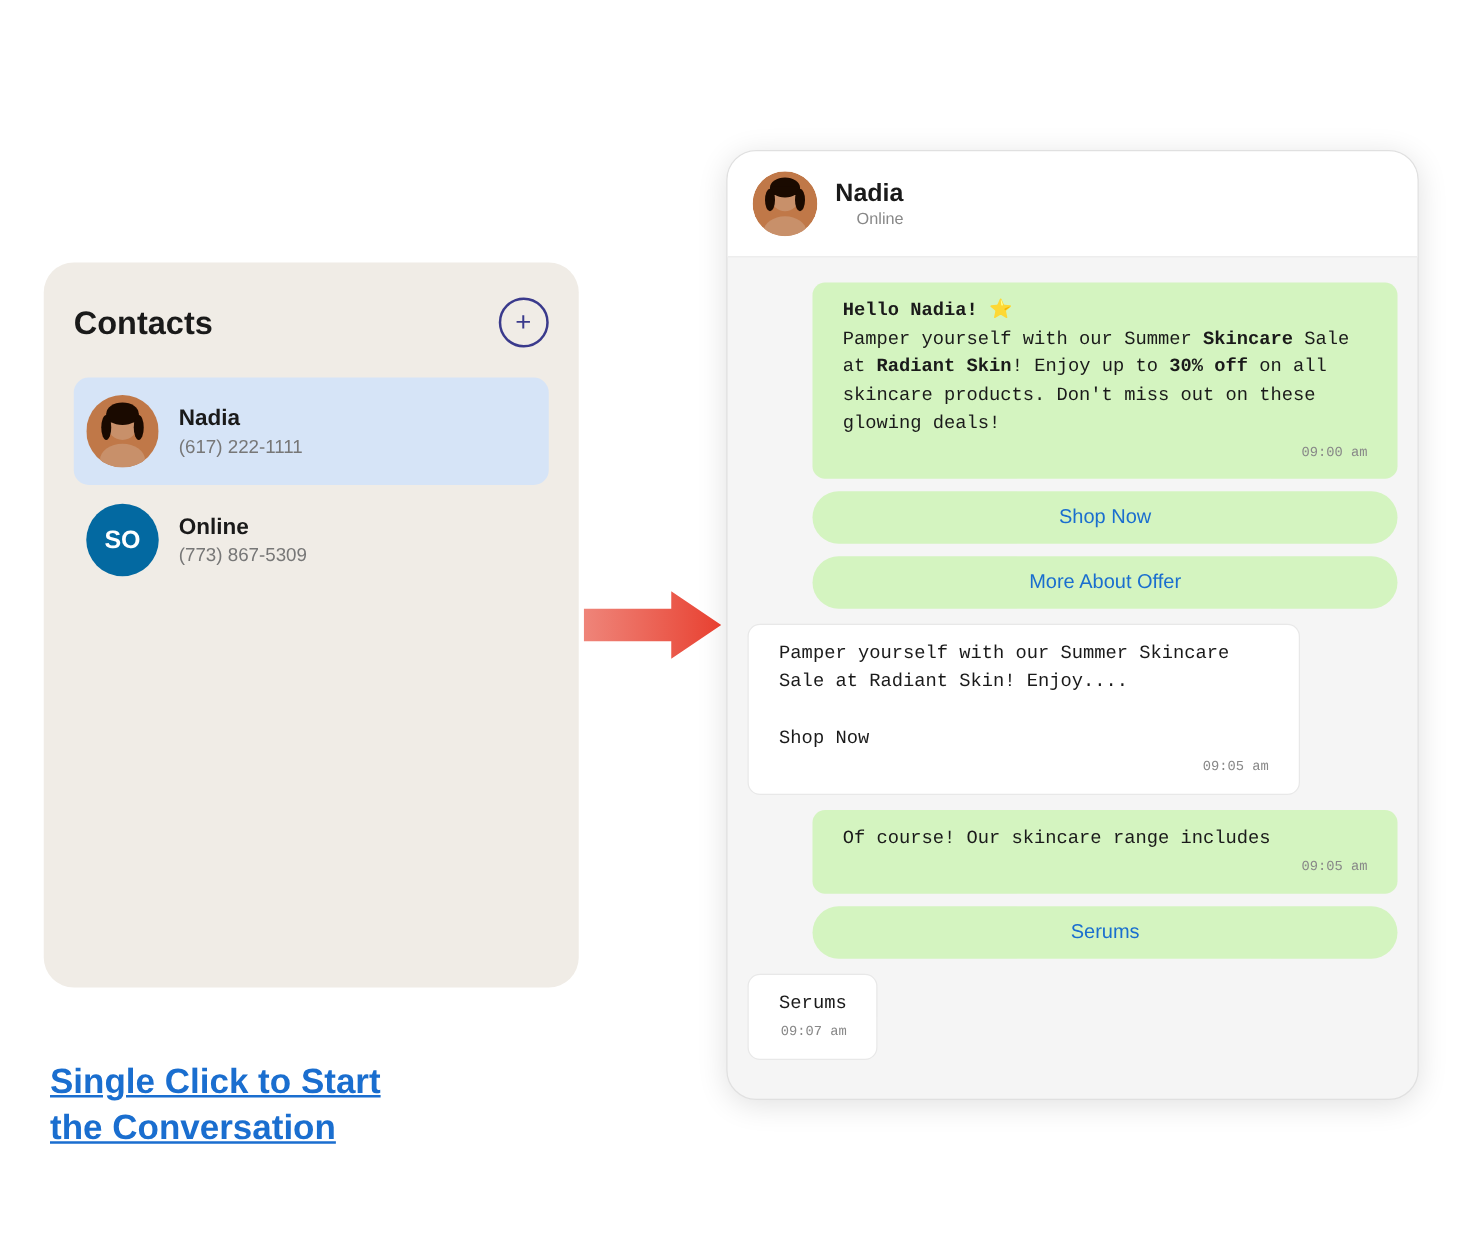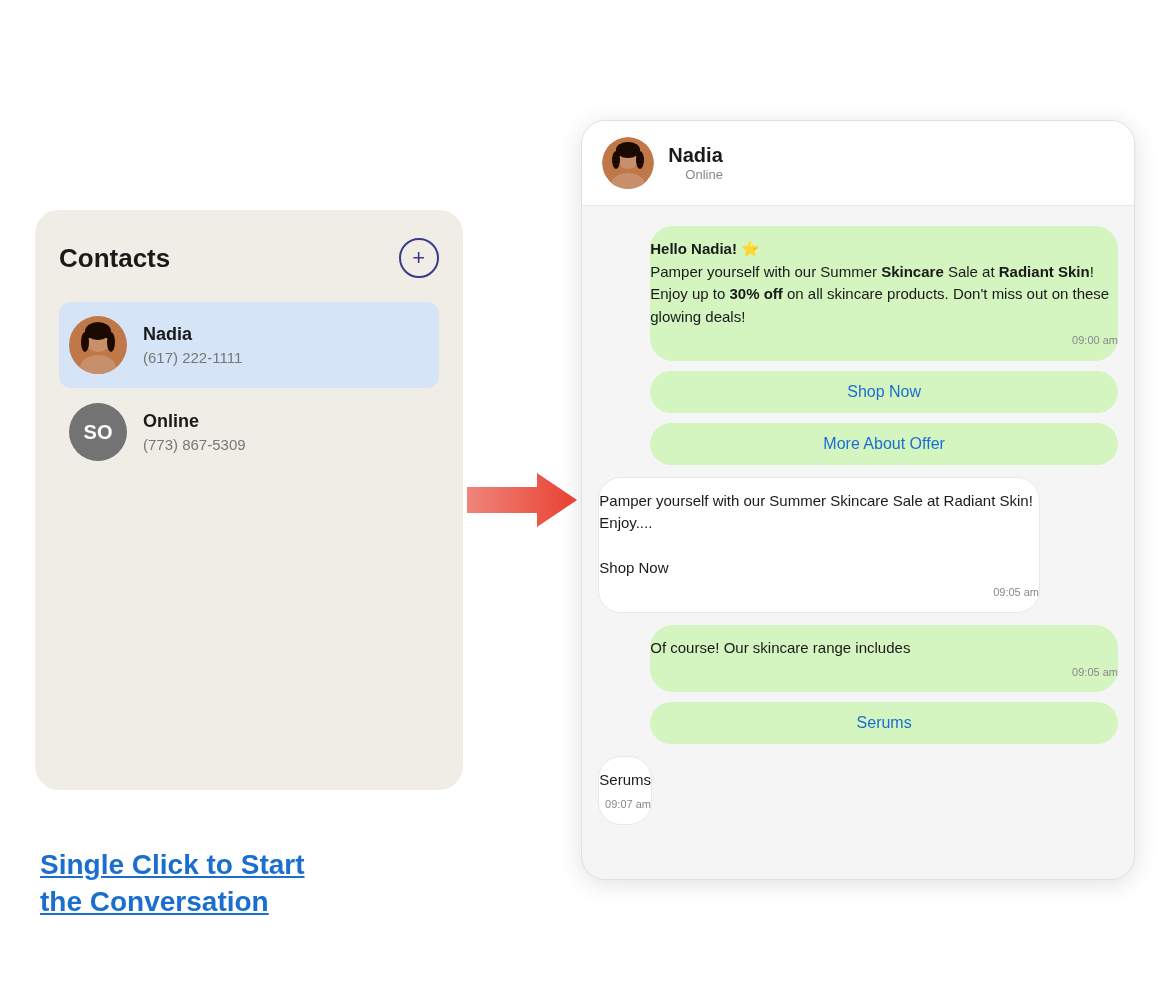--- a/index.html
+++ b/index.html
@@ -88,21 +88,21 @@
       height: 58px;
       border-radius: 50%;
       overflow: hidden;
       flex-shrink: 0;
     }
 
     .avatar-initials {
       width: 58px;
       height: 58px;
       border-radius: 50%;
-      background: #737373;
+      background: #0369a1;
       display: flex;
       align-items: center;
       justify-content: center;
       color: white;
       font-size: 20px;
       font-weight: 700;
       flex-shrink: 0;
     }
 
     .contact-info {
@@ -190,24 +190,25 @@
       overflow-y: auto;
     }
 
     
     .msg-in {
       align-self: flex-start;
       max-width: 85%;
     }
 
     .bubble {
-      border-radius: 23px;
-      padding: 12px 0;
+      border-radius: 10px;
+      padding: 12px 24px;
       font-size: 15px;
       line-height: 1.5;
+      font-family: Liberation Mono, monospace;
     }
 
     .bubble-out {
       background: #d4f4c0;
       color: #1a1a1a;
     }
 
     .bubble-in {
       background: #ffffff;
       color: #1a1a1a;

